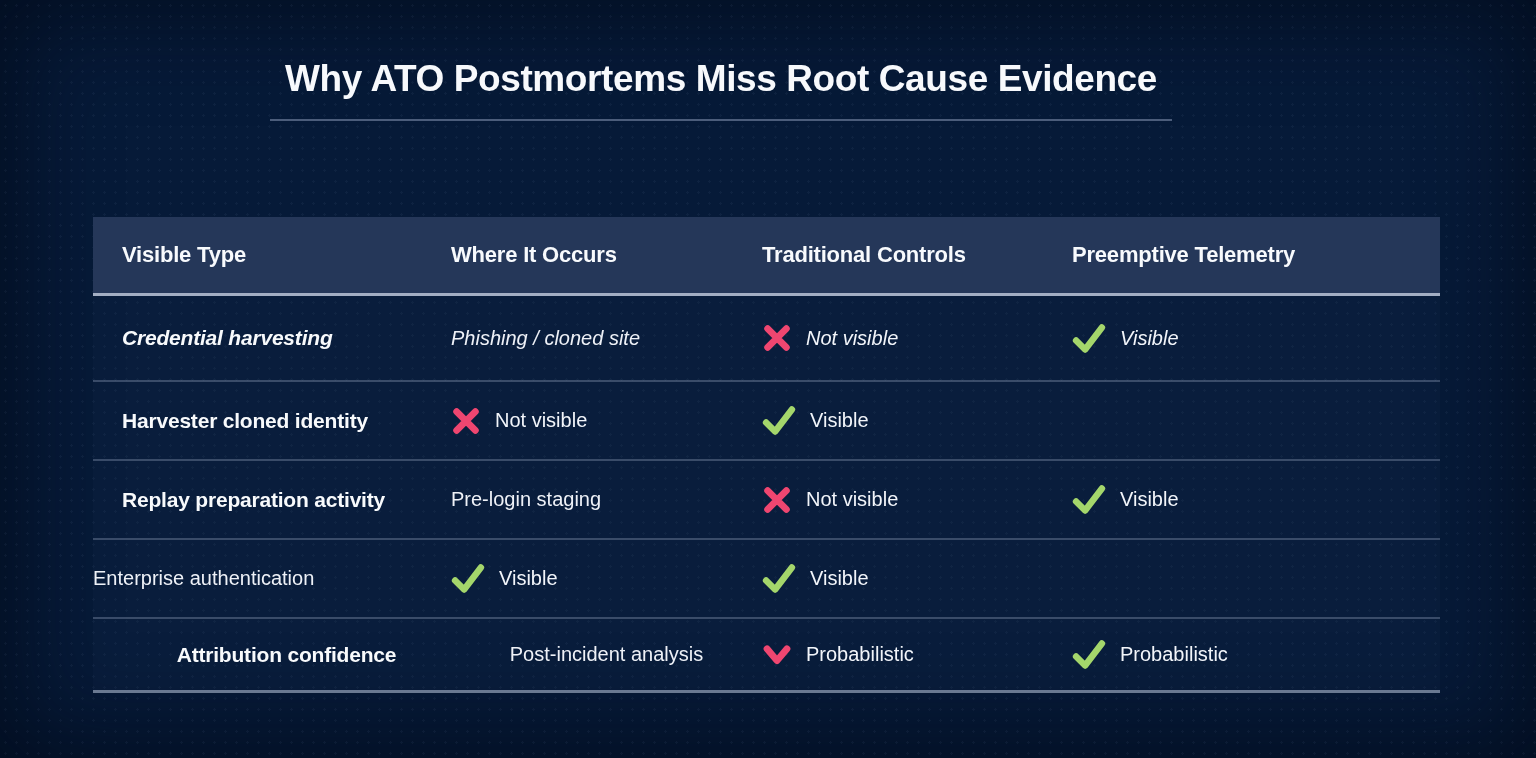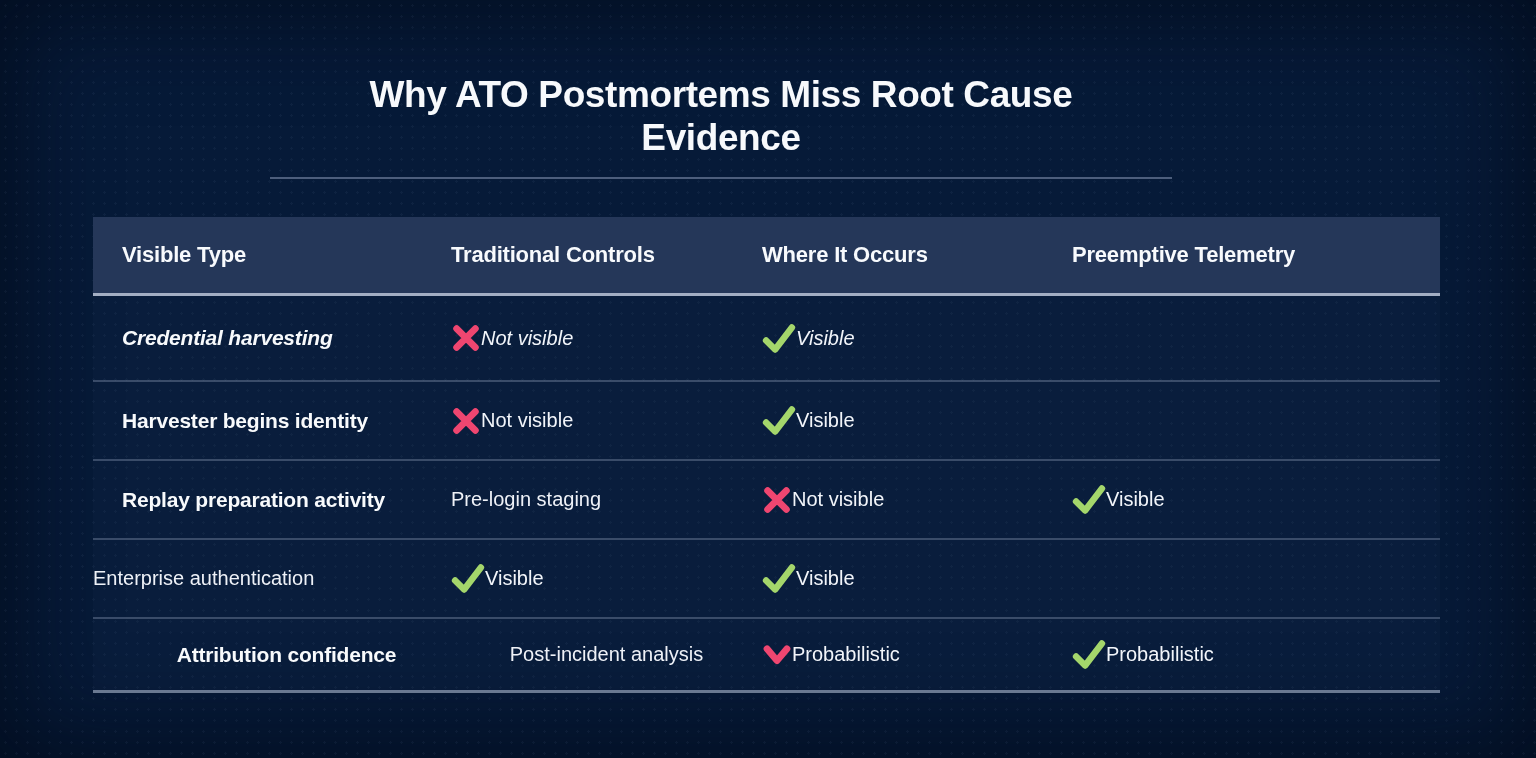--- a/index.html
+++ b/index.html
@@ -34,21 +34,21 @@
     top: 58px;
     width: 902px;
     text-align: center;
   }
   .page-title {
     color: #f7f9fc;
     font-size: 37px;
     font-weight: 700;
     letter-spacing: -0.4px;
     line-height: 1.15;
-    margin: 16px;
+    margin: 0;
   }
   .title-divider {
     height: 2px;
     background: rgba(148, 162, 192, 0.5);
     margin-top: 18px;
   }
   .page-subtitle {
     margin-top: 16px;
     color: #c0c8d8;
     font-size: 24px;
@@ -97,20 +97,21 @@
     letter-spacing: -0.2px;
   }
   .cell-where {
     color: #eef1f7;
     font-size: 20px;
     font-weight: 400;
   }
   .status-cell {
     display: flex;
     align-items: center;
+    gap: 14px;
   }
   .status-label {
     color: #f2f5fa;
     font-size: 20px;
     font-weight: 400;
   }
   .icon { display: inline-flex; flex: 0 0 auto; }
   .icon svg { display: block; }
 </style>
 </head>
@@ -120,49 +121,50 @@
 
   <div class="header-block">
     <h1 class="page-title">Why ATO Postmortems Miss Root Cause Evidence</h1>
     <div class="title-divider"></div>
   </div>
 
   <div class="table">
 
     <div class="t-head">
       <div class="cell c1">Visible Type</div>
+      <div class="cell">Where It Occurs</div>
       <div class="cell">Traditional Controls</div>
-      <div class="cell">Where It Occurs</div>
       <div class="cell">Preemptive Telemetry</div>
     </div>
 
     <div class="t-body">
 
       <div class="t-row">
         <div class="cell c1 cell-evidence">Credential harvesting</div>
+        <div class="cell cell-where">Phishing / cloned site</div>
         <div class="cell status-cell">
           <span class="icon">
               <svg width="30" height="30" viewBox="0 0 24 24" fill="none">
                 <path d="M4.5 4.5 L19.5 19.5 M19.5 4.5 L4.5 19.5" stroke-width="5.4" stroke-linecap="round" stroke="#ef4670"></path>
               </svg>
             </span>
           <span class="status-label">Not visible</span>
         </div>
         <div class="cell status-cell">
           <span class="icon">
               <svg width="34" height="31" viewBox="0 0 26 24" fill="none">
                 <path d="M3 13.5 L10 20.5 L23 3.5" stroke-width="5" stroke-linecap="round" stroke-linejoin="round" stroke="#a4d66b"></path>
               </svg>
             </span>
           <span class="status-label">Visible</span>
         </div>
       </div>
 
       <div class="t-row">
-        <div class="cell c1 cell-evidence">Harvester begins identity</div>
+        <div class="cell c1 cell-evidence">Harvester cloned identity</div>
         <div class="cell status-cell">
           <span class="icon">
               <svg width="30" height="30" viewBox="0 0 24 24" fill="none">
                 <path d="M4.5 4.5 L19.5 19.5 M19.5 4.5 L4.5 19.5" stroke-width="5.4" stroke-linecap="round" stroke="#ef4670"></path>
               </svg>
             </span>
           <span class="status-label">Not visible</span>
         </div>
         <div class="cell status-cell">
           <span class="icon">

